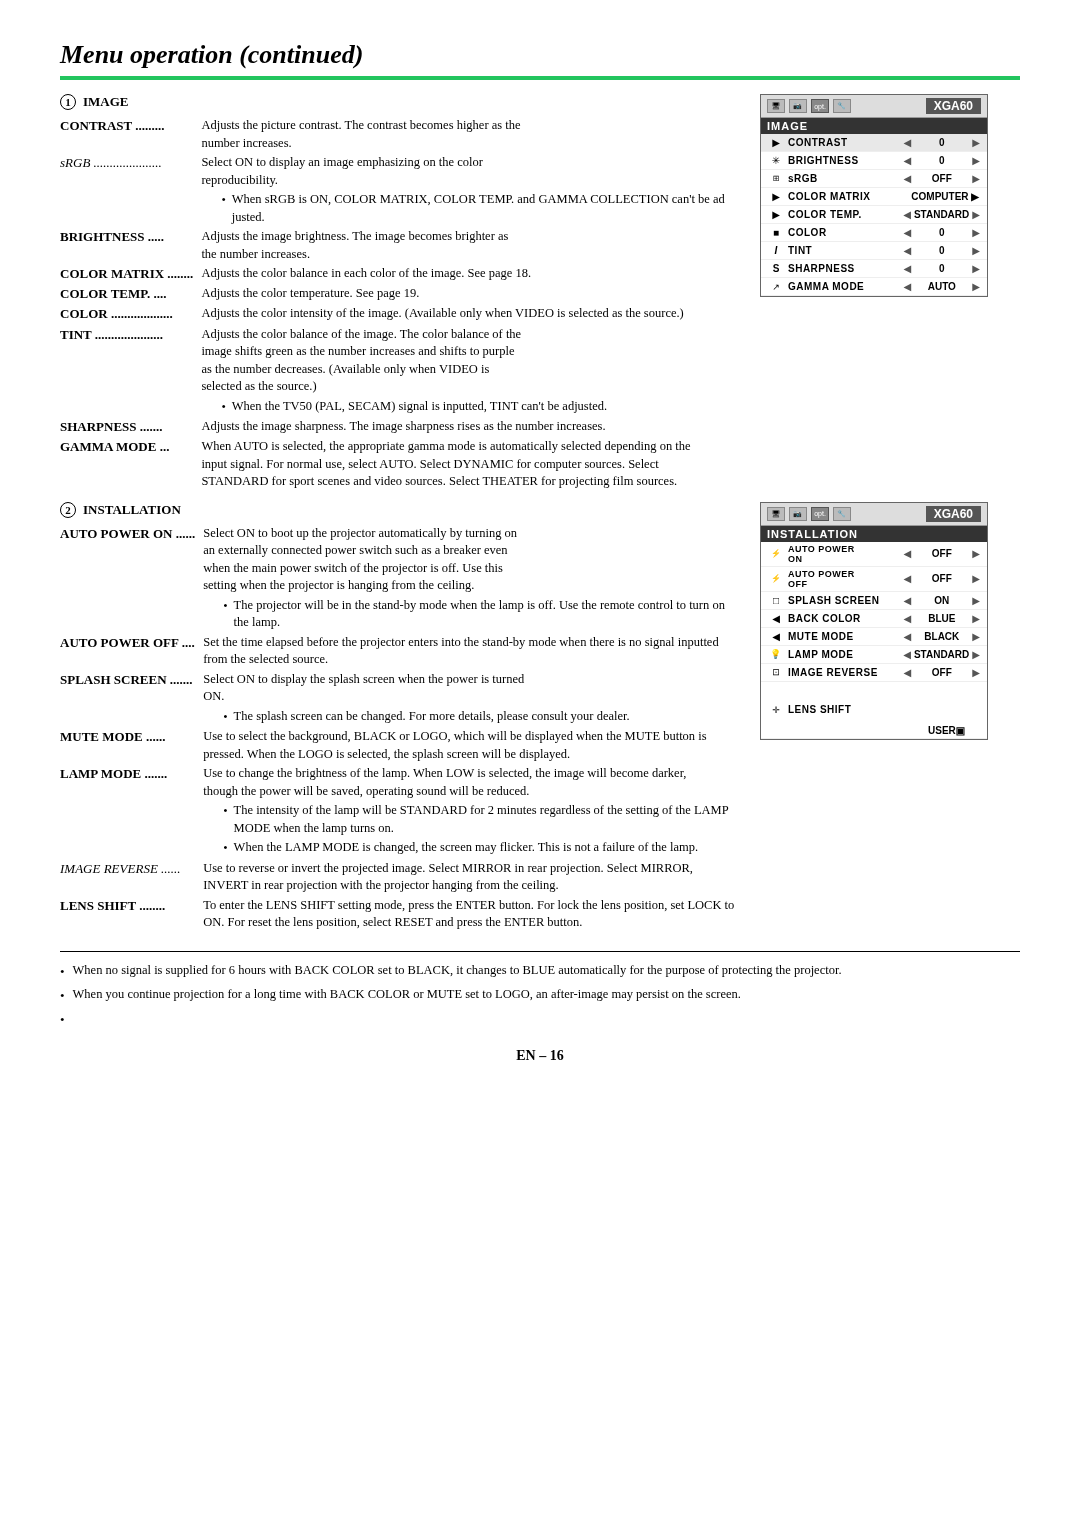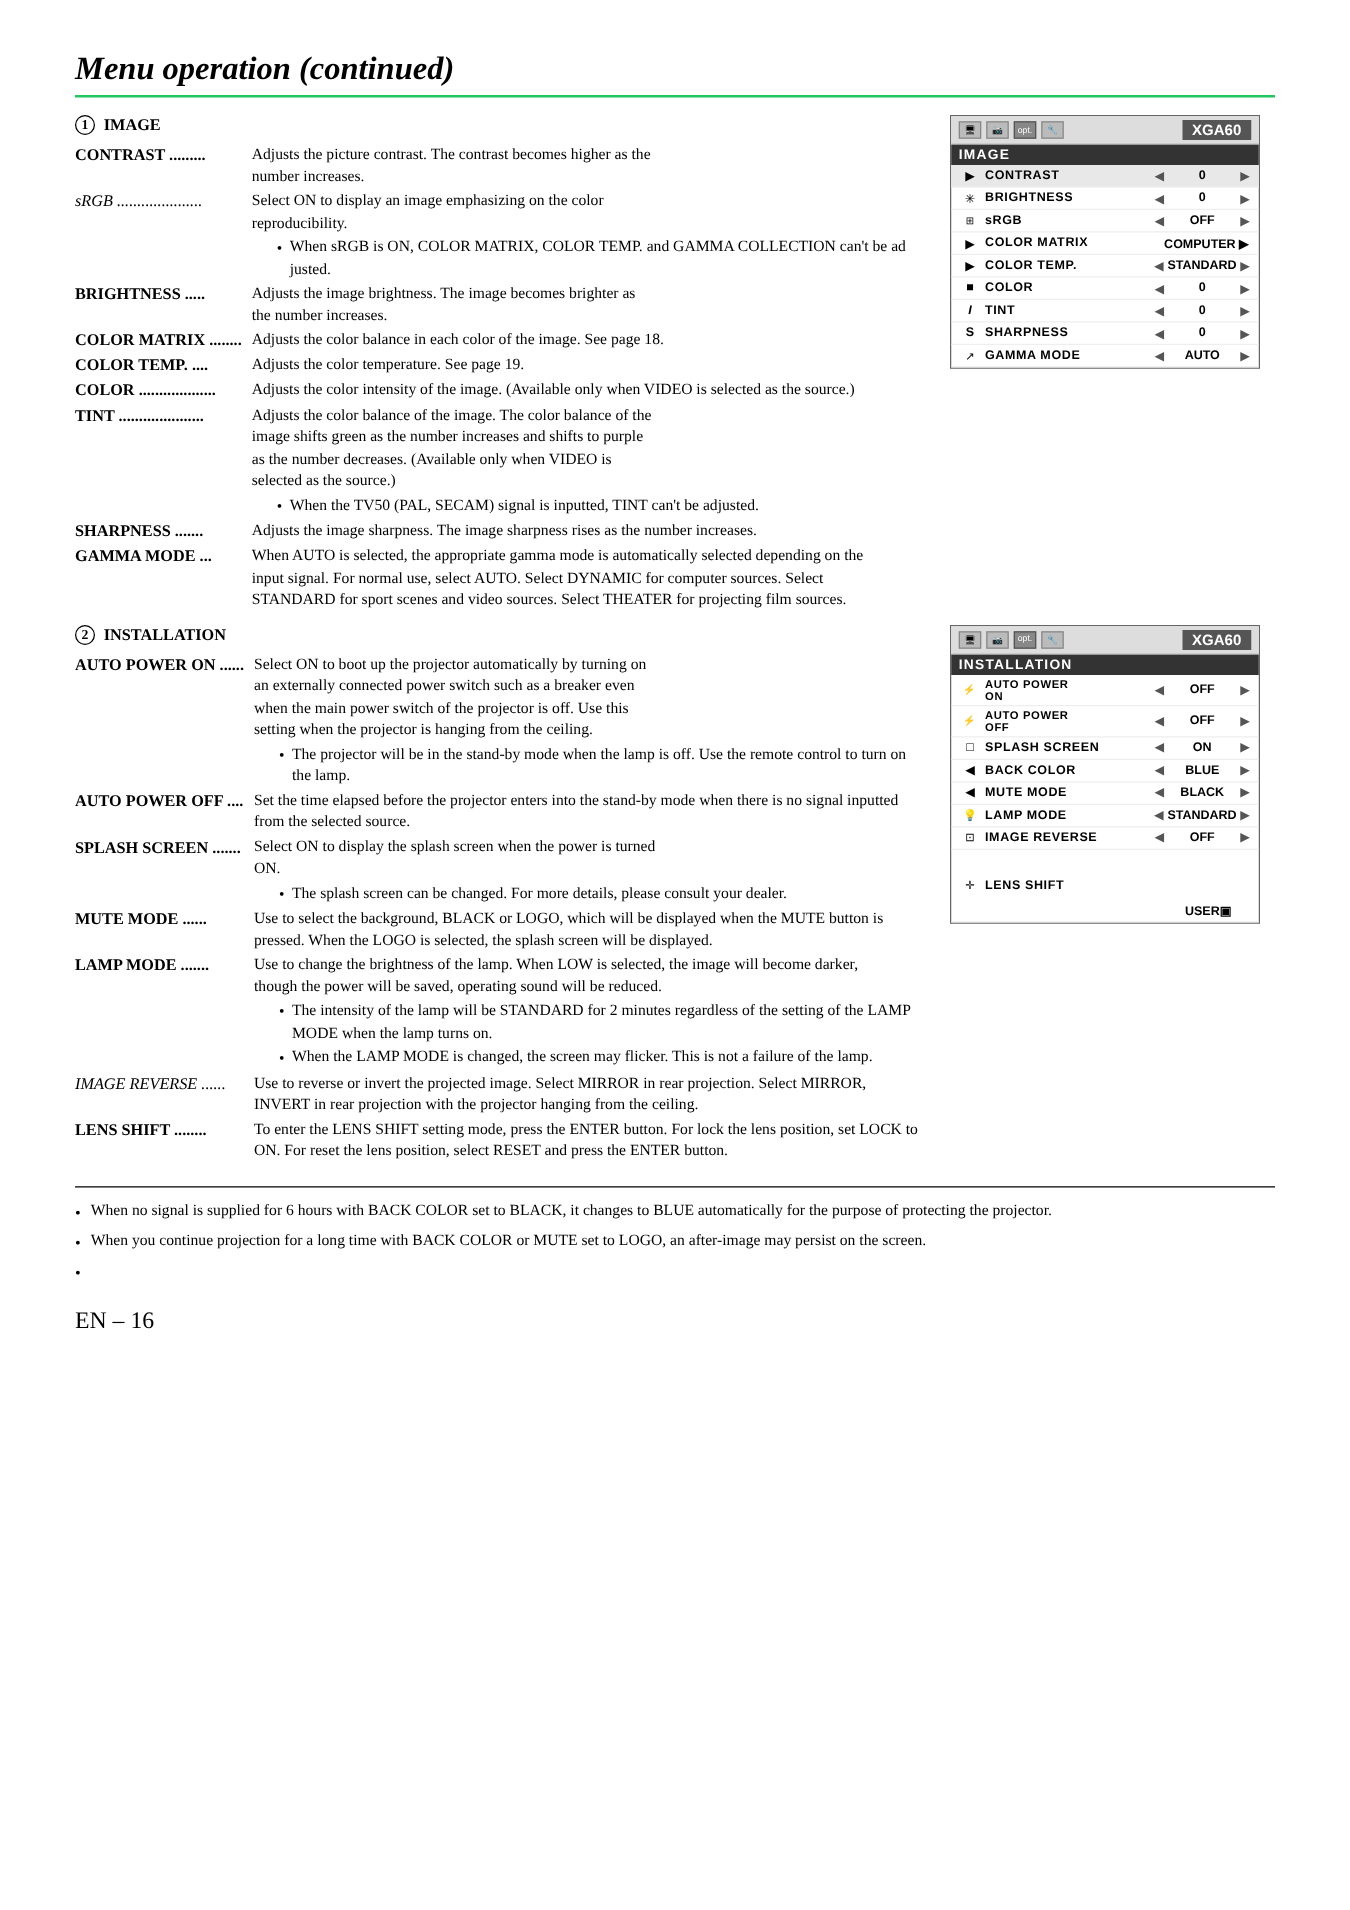--- a/index.html
+++ b/index.html
@@ -10,21 +10,21 @@
       color: #000;
       width: 1080px;
       min-height: 1528px;
       padding: 40px 60px;
     }
     h1.page-title {
       font-style: italic;
       font-size: 26px;
       font-weight: bold;
       margin-bottom: 14px;
-      border-bottom: 2px solid #22c55e;
+      border-bottom: 4px solid #22c55e;
       padding-bottom: 6px;
     }
     .section-header {
       font-weight: bold;
       font-size: 13px;
       margin-bottom: 6px;
       display: flex;
       align-items: center;
       gap: 4px;
     }
@@ -73,21 +73,21 @@
       margin-top: 1px;
     }
     .bullet-item .bullet-text {
       font-size: 12.5px;
       line-height: 1.4;
     }
     
     .osd-panel {
       border: 1.5px solid #666;
       background: #fff;
-      width: 248px;
+      width: 228px;
       font-family: Arial, sans-serif;
       font-size: 11px;
       margin-bottom: 20px;
     }
     .osd-topbar {
       background: #ddd;
       display: flex;
       align-items: center;
       justify-content: space-between;
       padding: 3px 6px;
@@ -180,22 +180,23 @@
       margin-right: 8px;
       margin-top: 2px;
       flex-shrink: 0;
     }
     .footnote-text {
       font-size: 12.5px;
       line-height: 1.4;
     }
     .page-number {
       margin-top: 20px;
-      font-size: 19px;
-      font-weight: normal;
+      font-size: 14px;
+      font-weight: bold;
+      text-align: center;
     }
     .italic-term { font-style: italic; }
   </style>
 </head>
 <body>
 
 <h1 class="page-title">Menu operation (continued)</h1>
 
 <div style="display:flex; gap:24px; margin-bottom:0;">
 

